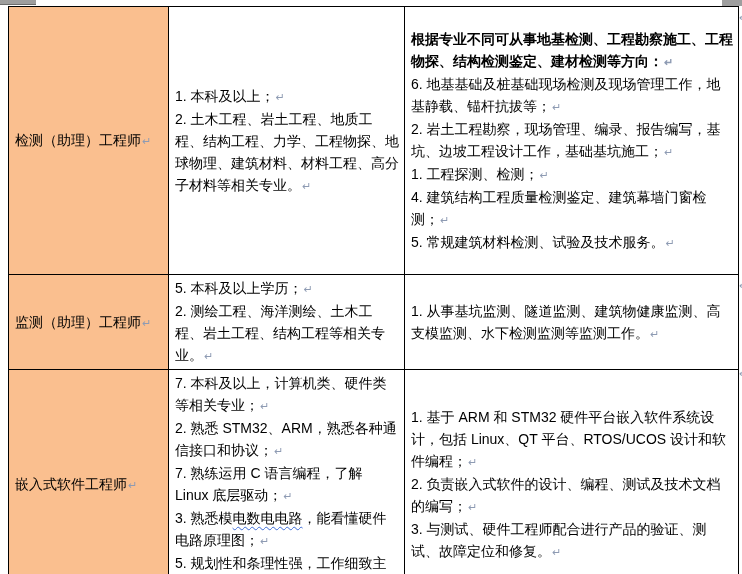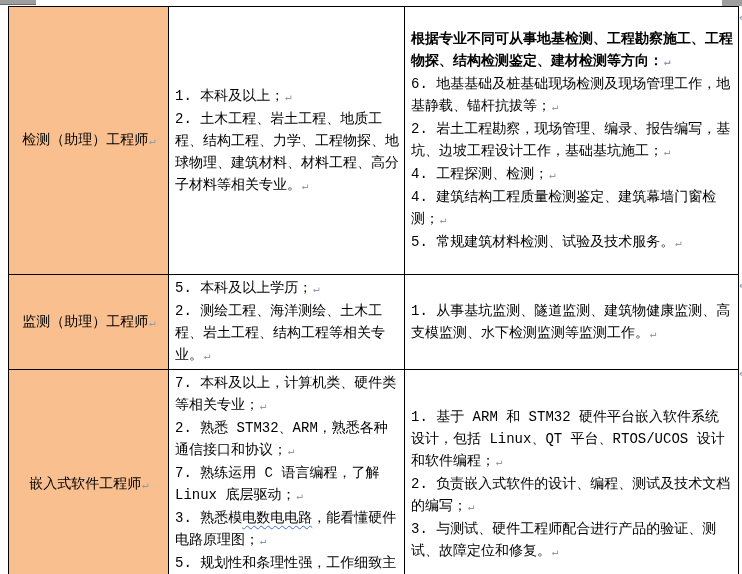--- a/index.html
+++ b/index.html
@@ -33,25 +33,25 @@
   table.jobs td {
     border: 1px solid #000000;
     vertical-align: middle;
     font-size: 14px;
     line-height: 22px;
     padding: 2px 5px 2px 6px;
     overflow: hidden;
   }
   td.title-cell {
     background: #FABF8F;
-    text-align: center;
+    text-align: left;
     font-size: 15px;
     padding: 2px 2px;
   }
-  .para { margin: 0; font-family: Liberation Mono, monospace; }
+  .para { margin: 0; }
   .duty-header { font-weight: bold; }
   .pmark {
     color: #8e9bb3;
     font-size: 11px;
     margin-left: 1px;
   }
   .wavy {
     text-decoration: underline wavy #3b6bd6 1px;
     text-underline-offset: 3px;
     text-decoration-skip-ink: none;
@@ -85,21 +85,21 @@
         <p class="para"><span>检测（助理）工程师</span><span class="pmark">↵</span></p>
       </td>
       <td class="req-cell">
         <p class="para"><span>1. 本科及以上；</span><span class="pmark">↵</span></p>
         <p class="para"><span>2. 土木工程、岩土工程、地质工程、结构工程、力学、工程物探、地球物理、建筑材料、材料工程、高分子材料等相关专业。</span><span class="pmark">↵</span></p>
       </td>
       <td class="duty-cell">
         <p class="para duty-header"><span>根据专业不同可从事地基检测、工程勘察施工、工程物探、结构检测鉴定、建材检测等方向：</span><span class="pmark">↵</span></p>
         <p class="para"><span>6. 地基基础及桩基础现场检测及现场管理工作，地基静载、锚杆抗拔等；</span><span class="pmark">↵</span></p>
         <p class="para"><span>2. 岩土工程勘察，现场管理、编录、报告编写，基坑、边坡工程设计工作，基础基坑施工；</span><span class="pmark">↵</span></p>
-        <p class="para"><span>4. 工程探测、检测；</span><span class="pmark">↵</span></p>
+        <p class="para"><span>1. 工程探测、检测；</span><span class="pmark">↵</span></p>
         <p class="para"><span>4. 建筑结构工程质量检测鉴定、建筑幕墙门窗检测；</span><span class="pmark">↵</span></p>
         <p class="para"><span>5. 常规建筑材料检测、试验及技术服务。</span><span class="pmark">↵</span></p>
       </td>
     </tr>
 
     <tr style="height:88px">
       <td class="title-cell">
         <p class="para"><span>监测（助理）工程师</span><span class="pmark">↵</span></p>
       </td>
       <td class="req-cell">

